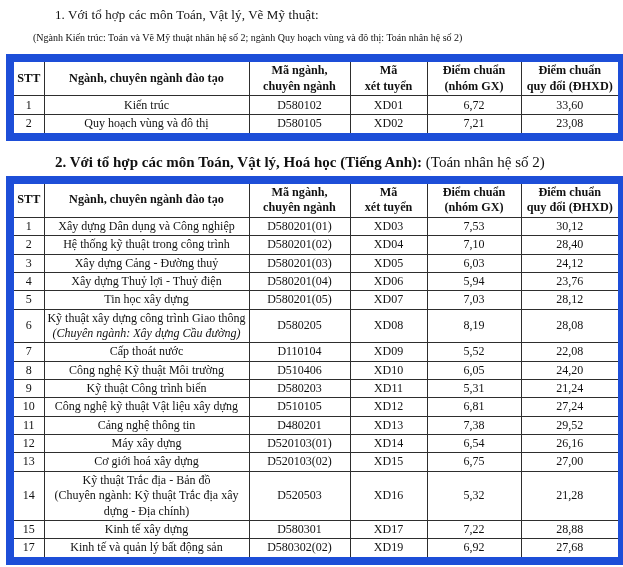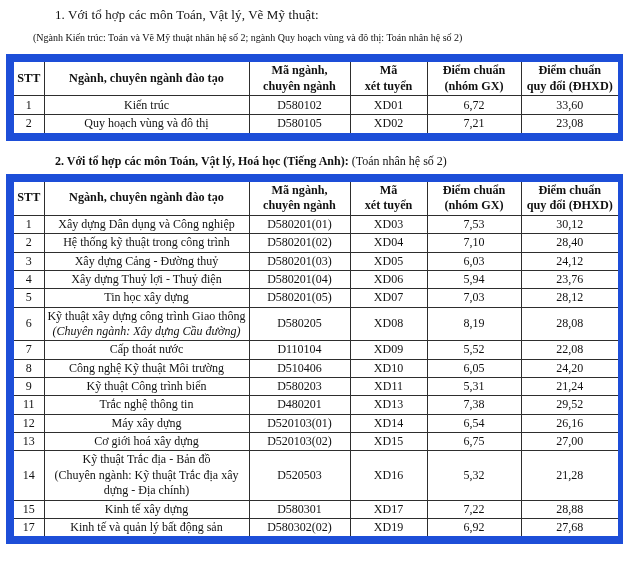--- a/index.html
+++ b/index.html
@@ -17,21 +17,21 @@
     font-size: 13px;
     font-weight: normal;
     letter-spacing: 0.1px;
   }
   .note {
     margin: 9px 0 0 33px;
     font-size: 10px;
   }
   .h2line {
     margin: 13px 0 0 55px;
-    font-size: 12px;
+    font-size: 15px;
   }
   .h2line .b { font-weight: bold; }
 
   table.doc {
     border-collapse: collapse;
     table-layout: fixed;
     width: 612px;
     margin-left: 6px;
     border: 8px solid #1d4ed8;
   }
@@ -210,22 +210,30 @@
       </tr>
       <tr>
         <td>9</td>
         <td class="lft">Kỹ thuật Công trình biển</td>
         <td>D580203</td>
         <td>XD11</td>
         <td>5,31</td>
         <td>21,24</td>
       </tr>
       <tr>
+        <td>10</td>
+        <td class="lft">Công nghệ kỹ thuật Vật liệu xây dựng</td>
+        <td>D510105</td>
+        <td>XD12</td>
+        <td>6,81</td>
+        <td>27,24</td>
+      </tr>
+      <tr>
         <td>11</td>
-        <td class="lft">Trắc nghệ thông tin</td>
+        <td class="lft">Cảng nghệ thông tin</td>
         <td>D480201</td>
         <td>XD13</td>
         <td>7,38</td>
         <td>29,52</td>
       </tr>
       <tr>
         <td>12</td>
         <td class="lft">Máy xây dựng</td>
         <td>D520103(01)</td>
         <td>XD14</td>

